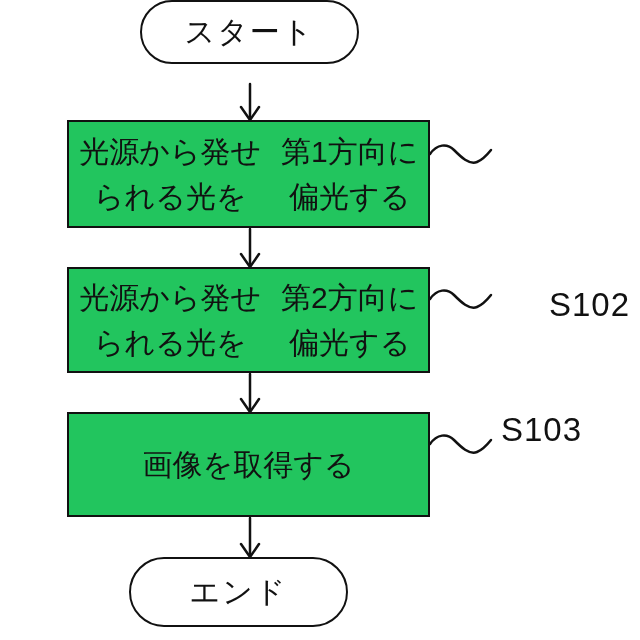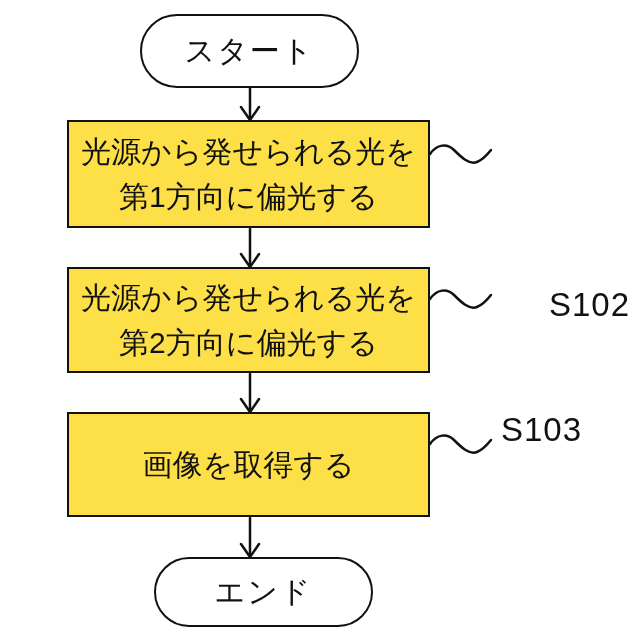--- a/index.html
+++ b/index.html
@@ -29,25 +29,26 @@
     justify-content: center;
     font-size: 30px;
     letter-spacing: 2px;
   }
   .process {
     position: absolute;
     left: 67px;
     width: 363px;
     box-sizing: border-box;
     border: 2.5px solid #111111;
-    background: #fde047;
+    background: #22c55e;
     display: flex;
-    flex-direction: column;
+    flex-direction: row;
     align-items: center;
     justify-content: center;
+    text-align: center;
     font-size: 30px;
     line-height: 1.5;
   }
   .step-label {
     position: absolute;
     left: 501px;
     font-size: 33px;
     line-height: 1.1;
     letter-spacing: 1px;
   }
@@ -74,37 +75,37 @@
     <g>
       <line x1="250" y1="518" x2="250" y2="556"></line>
       <polyline points="241,544 250,557 259,544"></polyline>
     </g>
 
     <path d="M430 154 C437 144 447 143 454 150 C461 157 469 165 477 162 C482 160 487 155 491 150"></path>
     <path d="M430 299 C437 289 447 288 454 295 C461 302 469 310 477 307 C482 305 487 300 491 295"></path>
     <path d="M430 444 C437 434 447 433 454 440 C461 447 469 455 477 452 C482 450 487 445 491 440"></path>
   </svg>
 
-  <div class="terminal" style="left:140px; top:14px; width:219px; height:74px;align-items:center;">
+  <div class="terminal" style="left:140px; top:0; width:219px; height:64px;align-items:center;">
     <span>スタート</span>
   </div>
 
   <div class="process" style="top:120px; height:108px;">
     <span>光源から発せられる光を</span>
     <span>第1方向に偏光する</span>
   </div>
 
   <div class="process" style="top:267px; height:106px;">
     <span>光源から発せられる光を</span>
     <span>第2方向に偏光する</span>
   </div>
   <div class="step-label" style="top:287px;margin-left:48px;">S102</div>
 
   <div class="process" style="top:412px; height:105px;">
     <span>画像を取得する</span>
   </div>
   <div class="step-label" style="top:412px;">S103</div>
 
-  <div class="terminal" style="left:154px; top:557px; width:219px; height:70px;">
+  <div class="terminal" style="left:129px; top:557px; width:219px; height:70px;">
     <span>エンド</span>
   </div>
 
 </div>
 
 </body></html>

